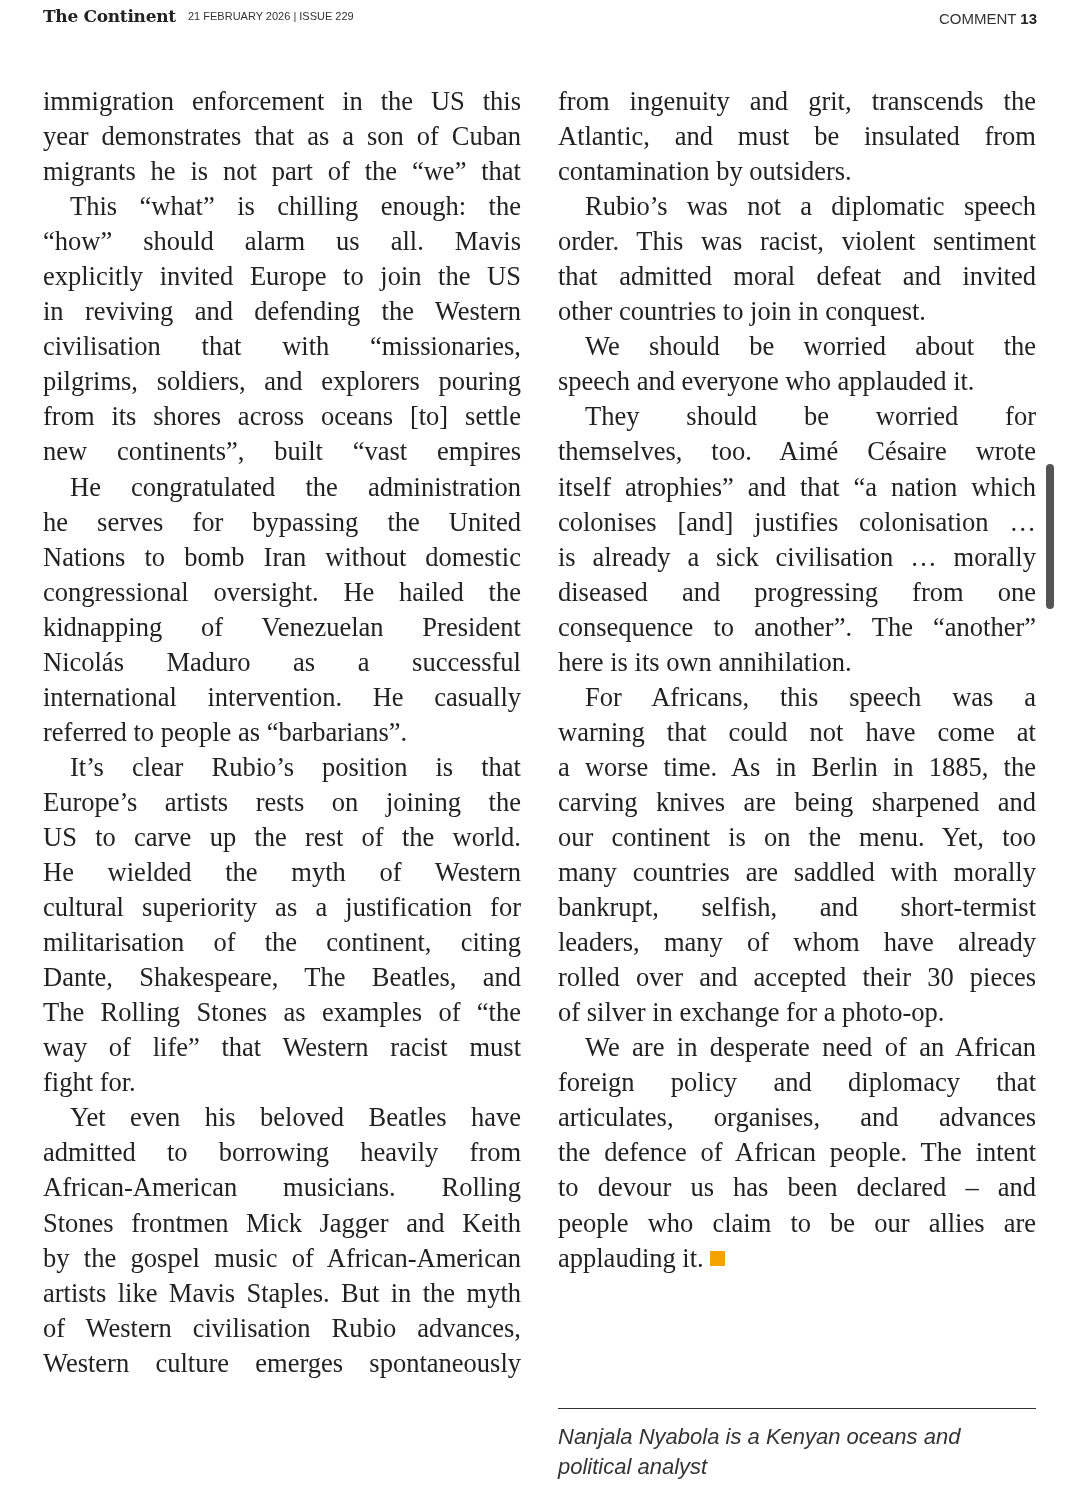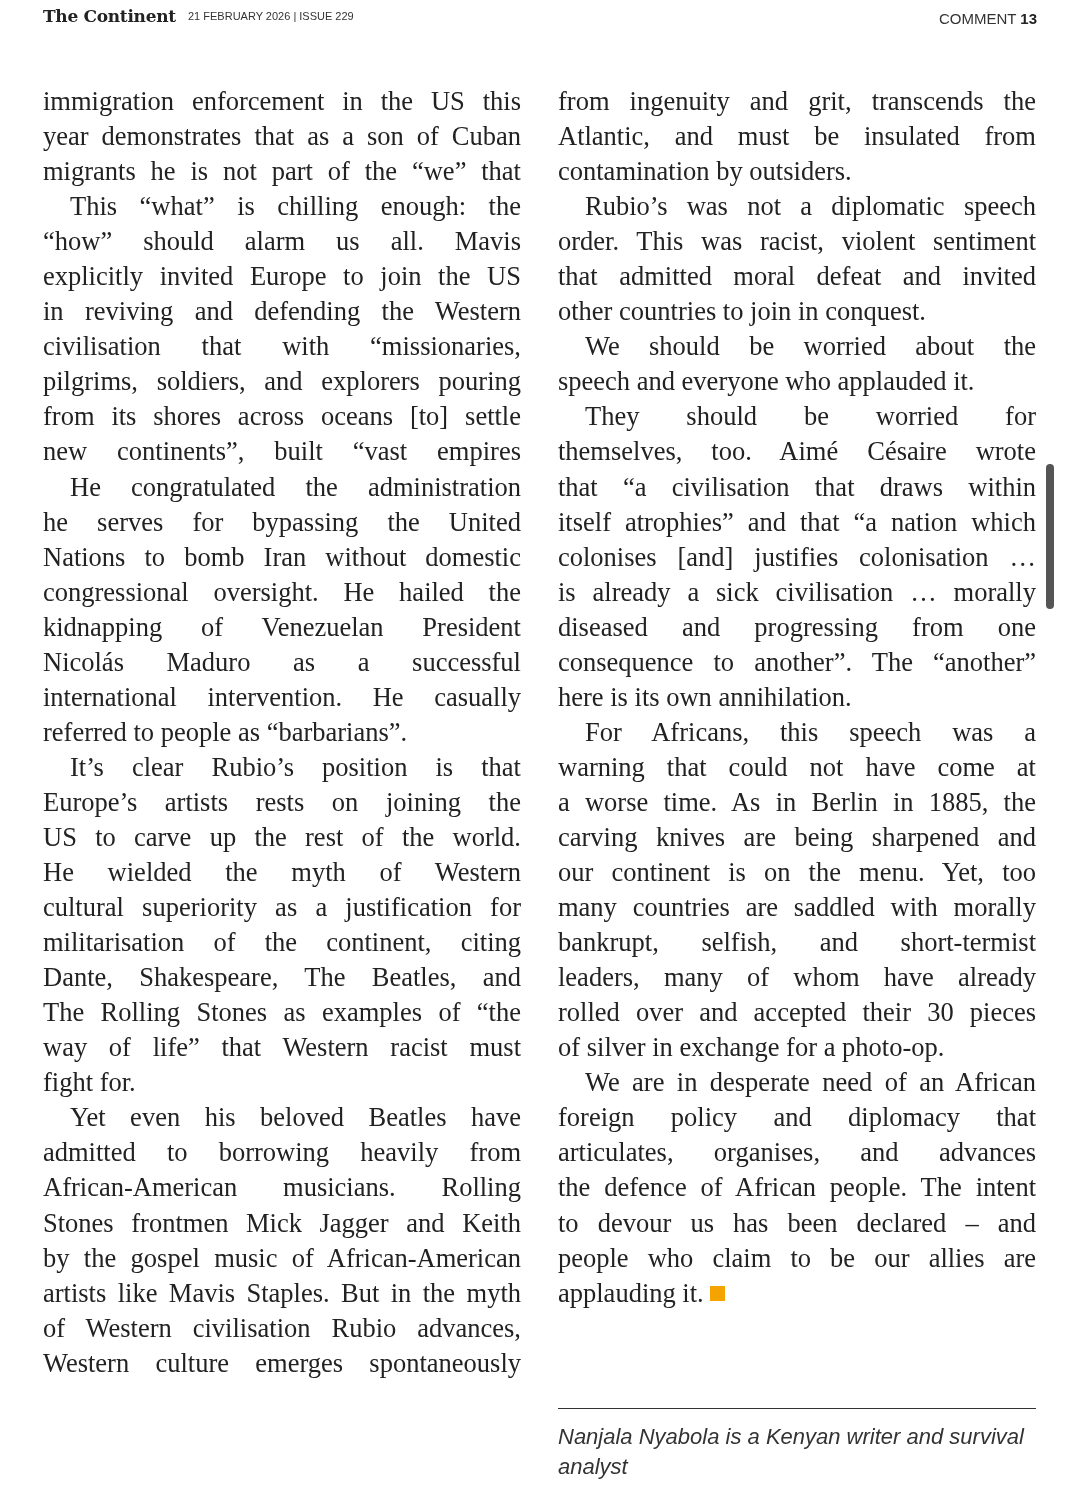--- a/index.html
+++ b/index.html
@@ -73,21 +73,20 @@
     <div class="line"><span>Atlantic, and must be insulated from</span></div>
     <div class="line last"><span>contamination by outsiders.</span></div>
     <div class="line indent"><span>Rubio’s was not a diplomatic speech</span></div>
     <div class="line"><span>order. This was racist, violent sentiment</span></div>
     <div class="line"><span>that admitted moral defeat and invited</span></div>
     <div class="line last"><span>other countries to join in conquest.</span></div>
     <div class="line indent"><span>We should be worried about the</span></div>
     <div class="line last"><span>speech and everyone who applauded it.</span></div>
     <div class="line indent"><span>They should be worried for</span></div>
     <div class="line"><span>themselves, too. Aimé Césaire wrote</span></div>
-    <div class="line"><span>that “a civilisation that draws within</span></div>
     <div class="line"><span>itself atrophies” and that “a nation which</span></div>
     <div class="line"><span>colonises [and] justifies colonisation …</span></div>
     <div class="line"><span>is already a sick civilisation … morally</span></div>
     <div class="line"><span>diseased and progressing from one</span></div>
     <div class="line"><span>consequence to another”. The “another”</span></div>
     <div class="line last"><span>here is its own annihilation.</span></div>
     <div class="line indent"><span>For Africans, this speech was a</span></div>
     <div class="line"><span>warning that could not have come at</span></div>
     <div class="line"><span>a worse time. As in Berlin in 1885, the</span></div>
     <div class="line"><span>carving knives are being sharpened and</span></div>
@@ -100,15 +99,15 @@
     <div class="line indent"><span>We are in desperate need of an African</span></div>
     <div class="line"><span>foreign policy and diplomacy that</span></div>
     <div class="line"><span>articulates, organises, and advances</span></div>
     <div class="line"><span>the defence of African people. The intent</span></div>
     <div class="line"><span>to devour us has been declared – and</span></div>
     <div class="line"><span>people who claim to be our allies are</span></div>
     <div class="line last"><span>applauding it.</span><span class="endmark" style="background: rgb(245, 163, 0);"></span></div>
   </div>
 
 <div class="rule"></div>
-<div class="bio">Nanjala Nyabola is a Kenyan writer and survival analyst</div>
+<div class="bio">Nanjala Nyabola is a Kenyan oceans and political analyst</div>
 
 <div class="scrollbar"></div>
 
 </body></html>

